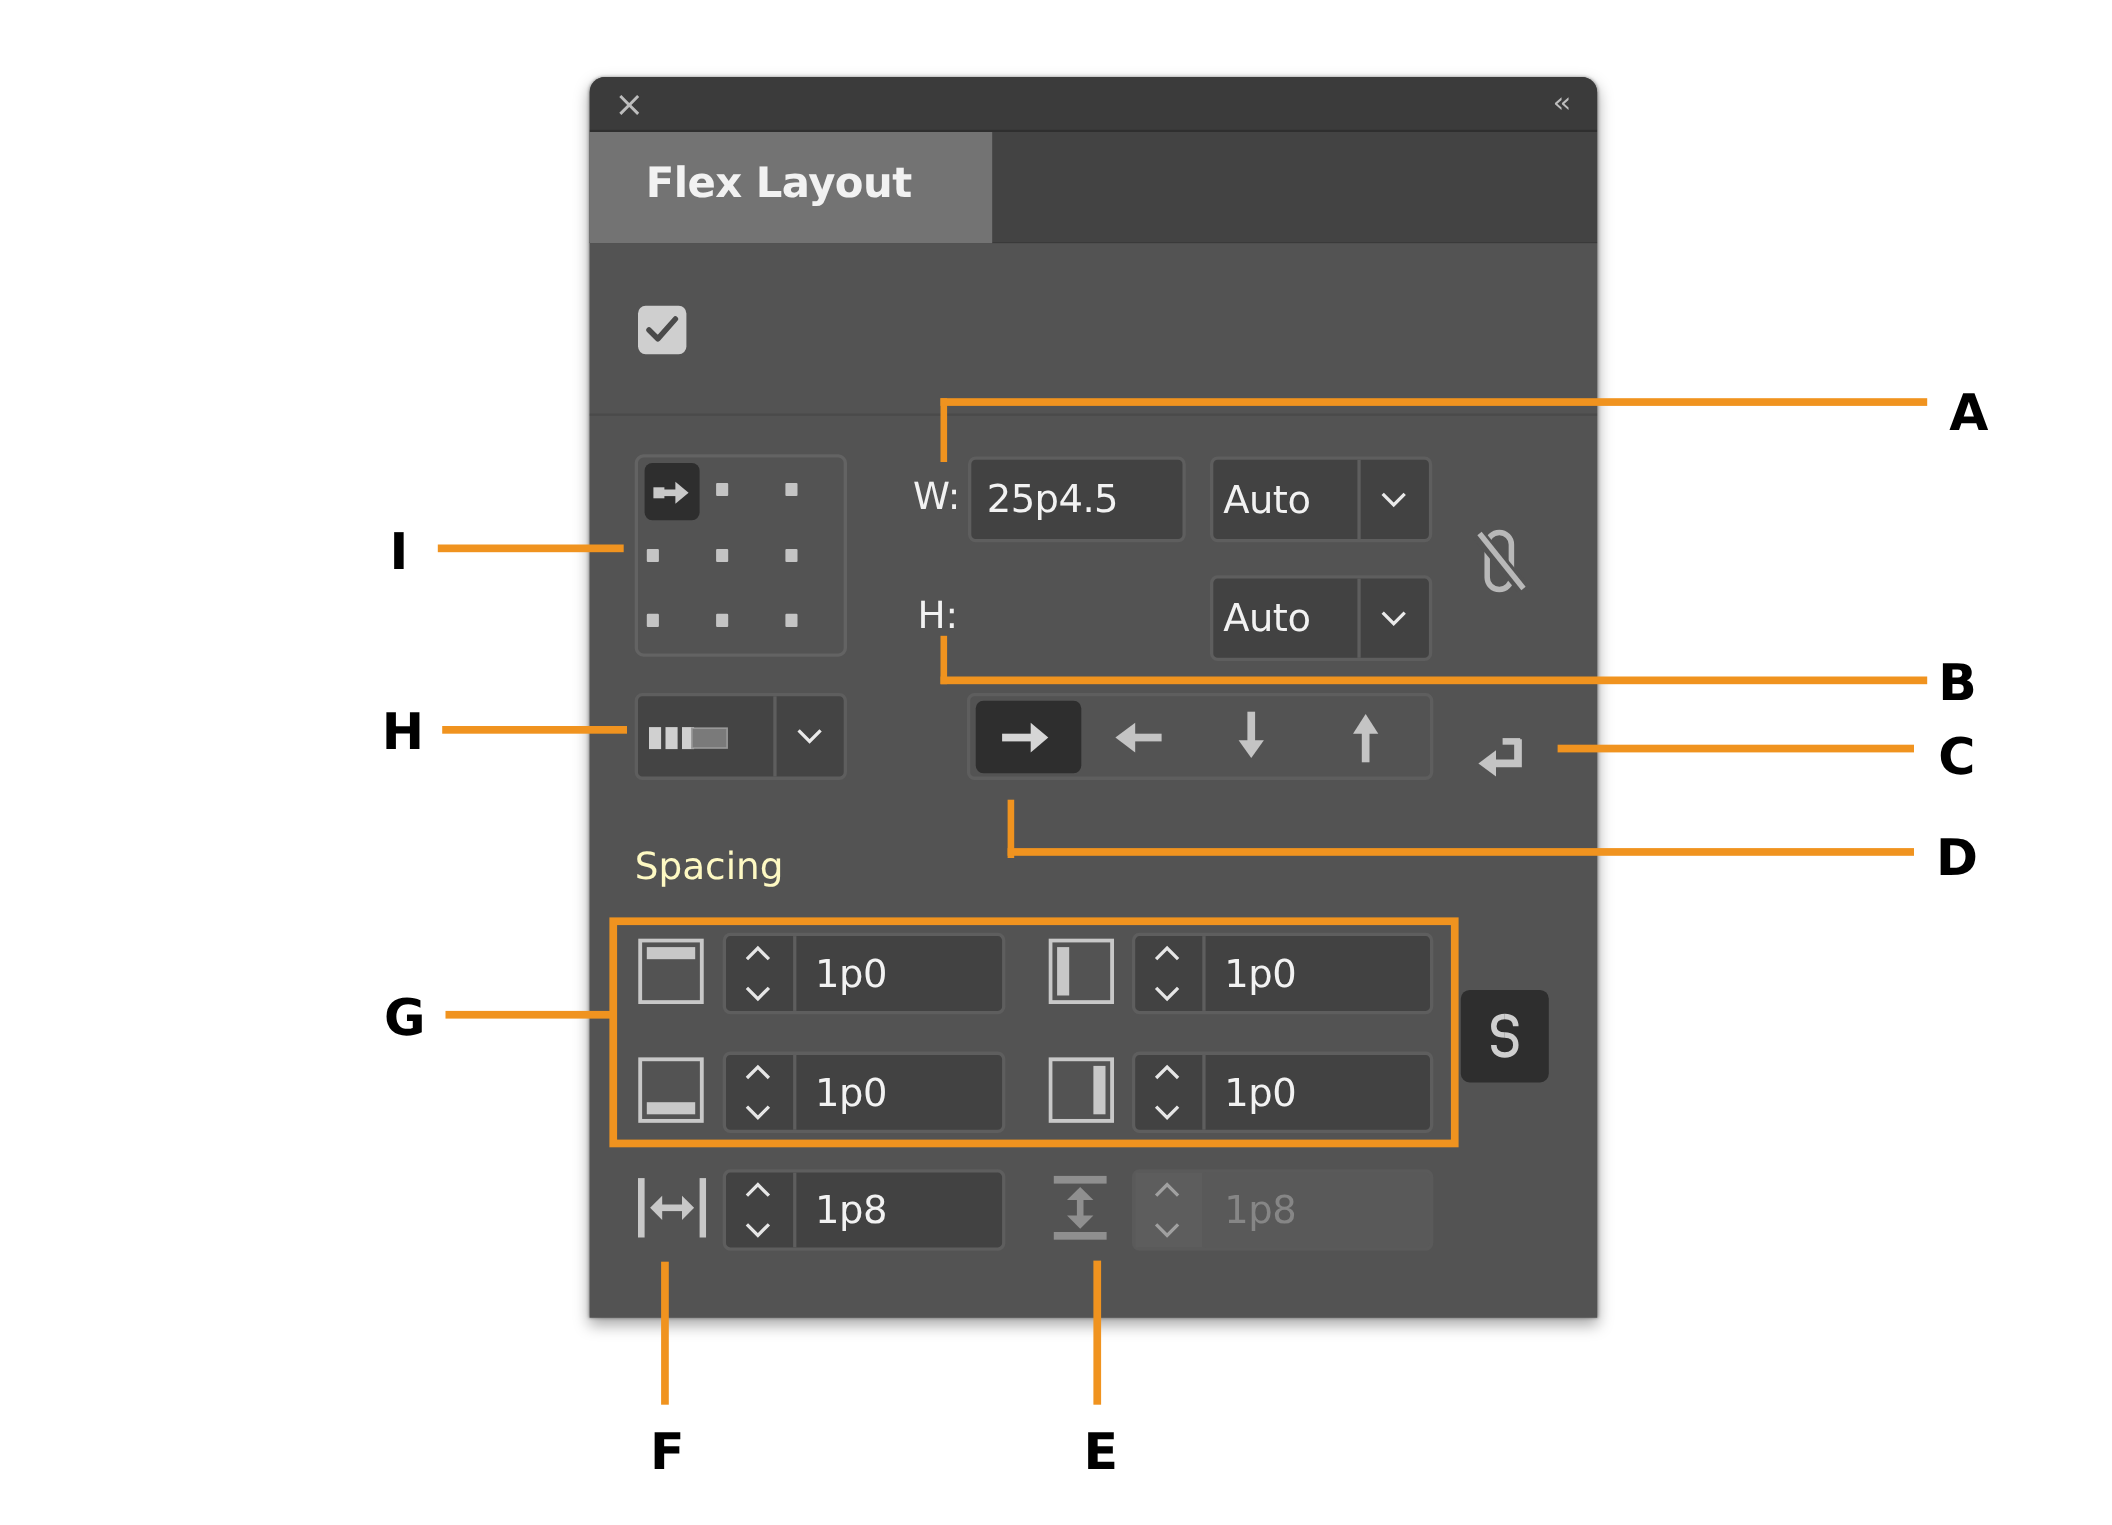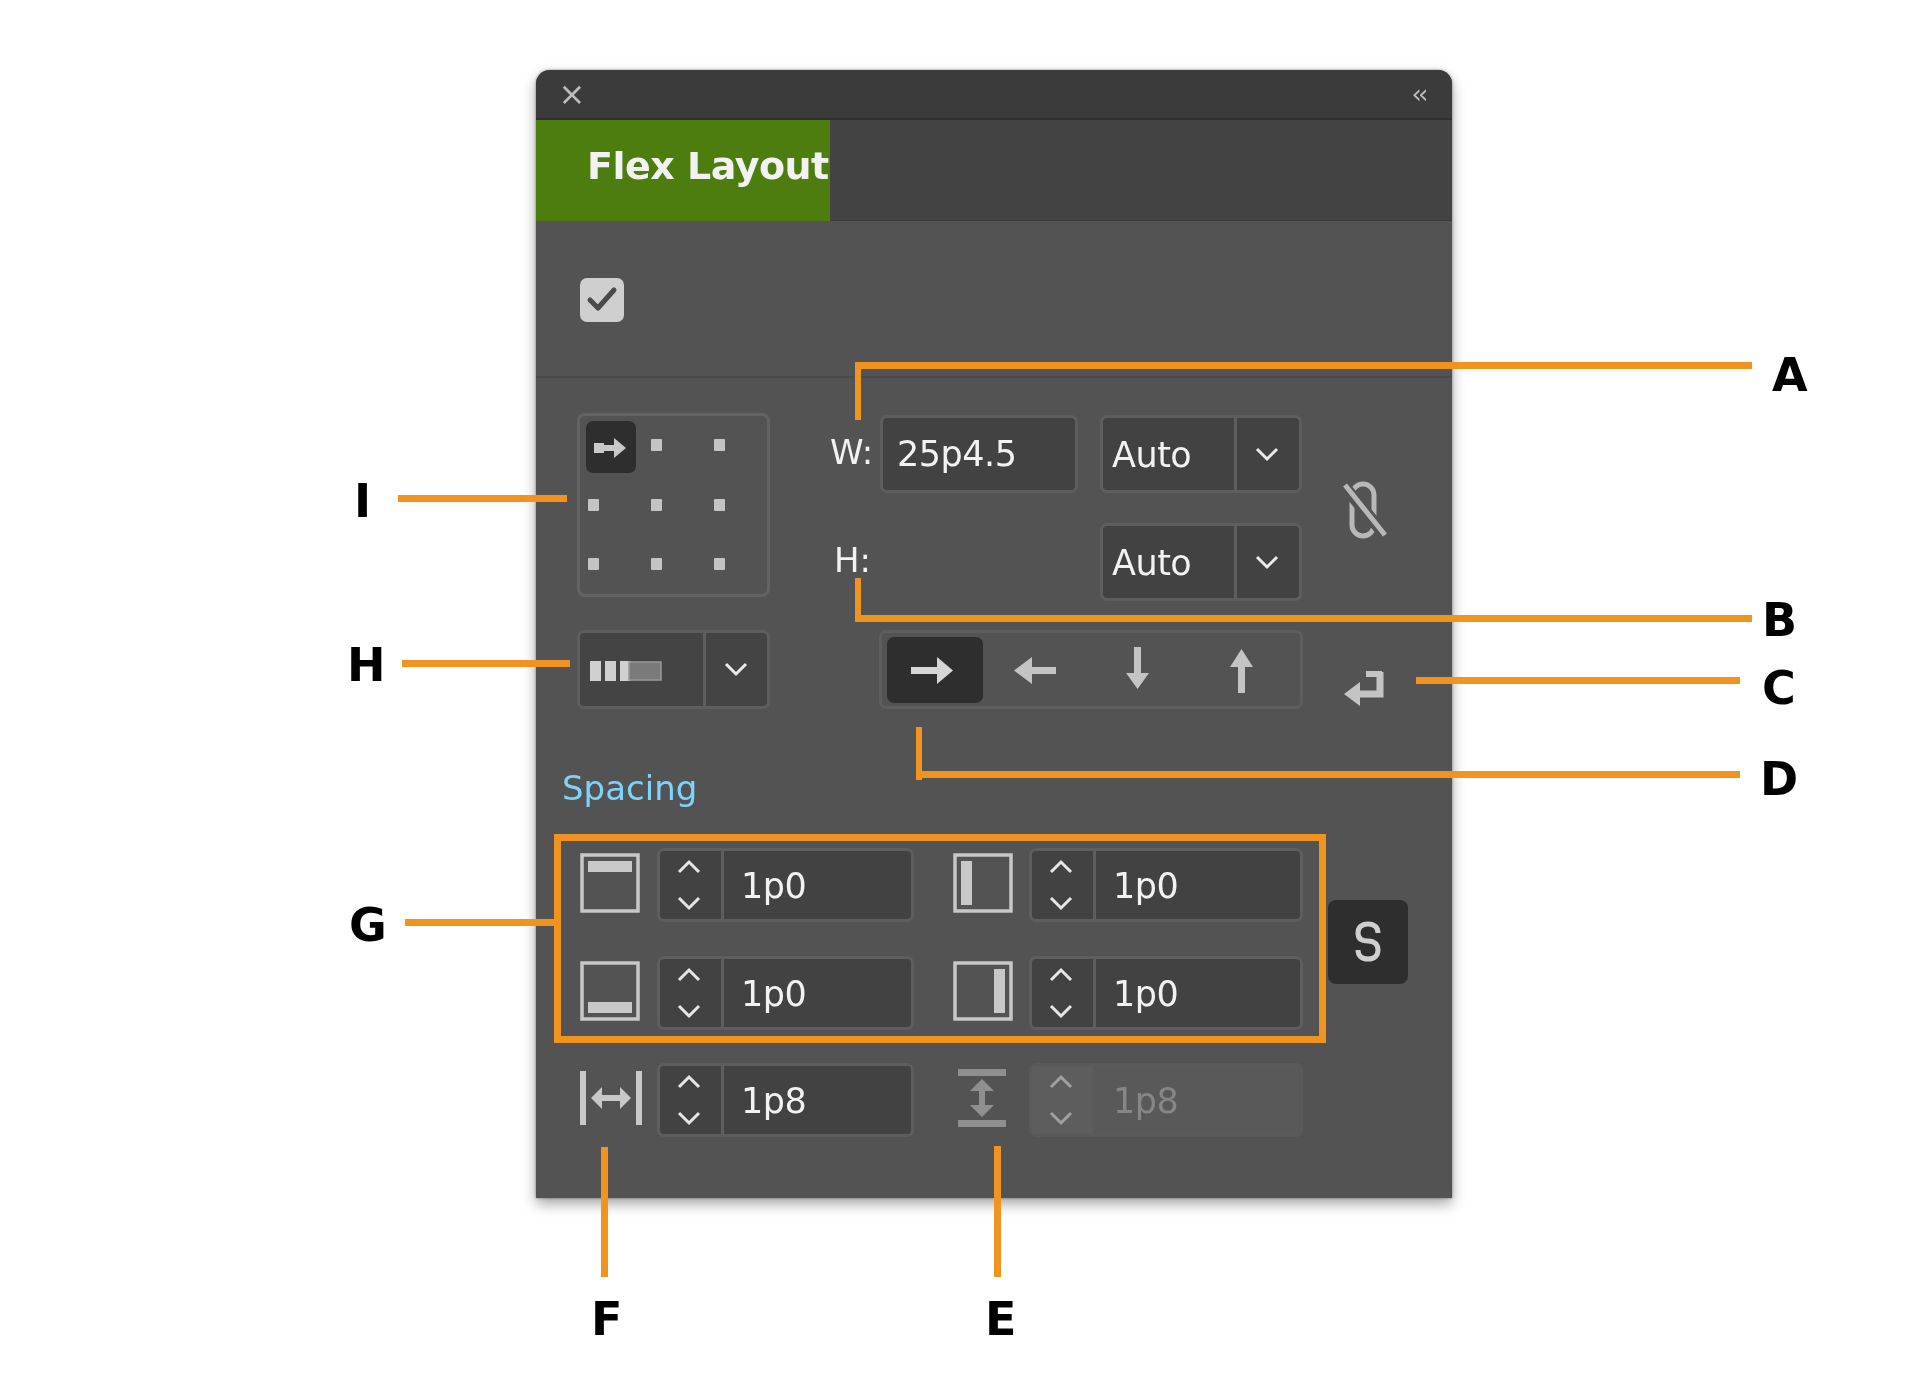--- a/index.html
+++ b/index.html
@@ -3,21 +3,21 @@
 <meta charset="utf-8">
 <style>
   html, body { margin:0; padding:0; background:#ffffff; }
   body { width:1920px; height:1386px; position:relative; overflow:hidden; font-family:"DejaVu Sans", "Liberation Sans", sans-serif; }
   .abs { position:absolute; }
   .panel { left:536px; top:70px; width:916px; height:1128px; background:#535353; border-radius:14px 14px 0 0; box-shadow: 0 6px 14px rgba(0,0,0,0.35), 0 0 3px rgba(0,0,0,0.4); overflow:hidden; }
   .titlebar { left:0; top:0; width:916px; height:48px; background:#3b3b3b; border-bottom:2px solid #2f2f2f; }
   .close-btn { left:18px; top:6px; width:36px; height:36px; color:#bdbdbd; font-size:32px; line-height:36px; text-align:center; cursor:pointer; }
   .collapse-btn { right:14px; top:6px; width:40px; height:36px; color:#bdbdbd; font-size:26px; line-height:36px; text-align:center; letter-spacing:-4px; cursor:pointer; }
   .tabstrip { left:0; top:50px; width:916px; height:100px; background:#434343; border-bottom:1px solid #3a3a3a; }
-  .tab { left:0; top:50px; width:294px; height:101px; background:#4d7c0f; }
+  .tab { left:0; top:50px; width:366px; height:101px; background:#737373; }
   .tab-label { left:51px; top:24px; color:#f2f2f2; font-weight:bold; font-size:38px; font-family:"DejaVu Sans", sans-serif; letter-spacing:-0.5px; white-space:nowrap; }
   .checkbox { left:44px; top:208px; width:44px; height:44px; background:#cfcfcf; border-radius:7px; }
   .checkbox svg { position:absolute; left:6px; top:7px; }
   .cb-label { left:112px; top:206px; color:#f2f2f2; font-size:35px; white-space:nowrap; letter-spacing:-0.5px; }
   .divider { left:0; top:306px; width:916px; height:2px; background:#4a4a4a; }
   .field { background:#424242; border:3px solid #5e5e5e; border-radius:7px; box-sizing:border-box; }
   .field-text { color:#f2f2f2; font-size:35px; white-space:nowrap; letter-spacing:-0.5px; }
   .lbl { color:#f2f2f2; font-size:34px; white-space:nowrap; }
   .align-box { left:41px; top:343px; width:193px; height:184px; border:3px solid #636363; border-radius:8px; box-sizing:border-box; }
   .dot { width:11px; height:12px; background:#c4c4c4; border-radius:1px; }
@@ -138,21 +138,21 @@
       </svg>
     </div>
   </div>
 
   <svg class="abs" style="left:800px;top:596px" width="56" height="48" viewBox="0 0 56 48">
     <path d="M44 6 L44 28 L22 28" fill="none" stroke="#c4c4c4" stroke-width="7"></path>
     <rect x="30" y="5" width="16" height="6" fill="#c4c4c4"></rect>
     <path d="M24 16 L8 28 L24 40 Z" fill="#c4c4c4"></path>
   </svg>
 
-  <div class="abs lbl" style="left:26px;top:698px;font-size:34px;color:#7dd3fc">Spacing</div>
+  <div class="abs lbl" style="left:41px;top:698px;font-size:34px;color:#fef9c3">Spacing</div>
 
   <svg class="abs" style="left:44px;top:783px" width="60" height="60" viewBox="0 0 60 60">
     <rect x="2" y="2" width="56" height="56" fill="none" stroke="#c8c8c8" stroke-width="3.5"></rect>
     <rect x="8" y="8" width="44" height="11" fill="#c8c8c8"></rect>
   </svg>
   <div class="abs field" style="left:121px;top:778px;width:257px;height:74px">
     <div class="spin">
       <svg style="top:6px" width="30" height="20" viewBox="0 0 30 20">
           <path d="M5 15 L15 5 L25 15" fill="none" stroke="#e6e6e6" stroke-width="3"></path>
         </svg>

